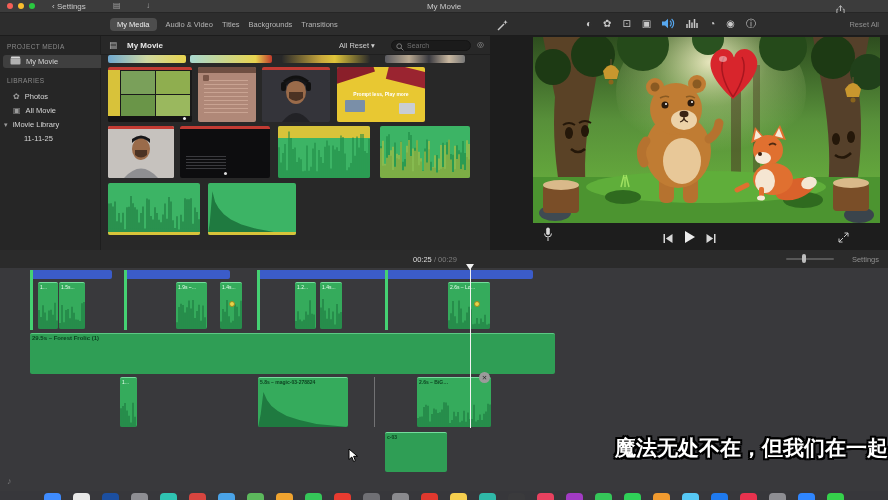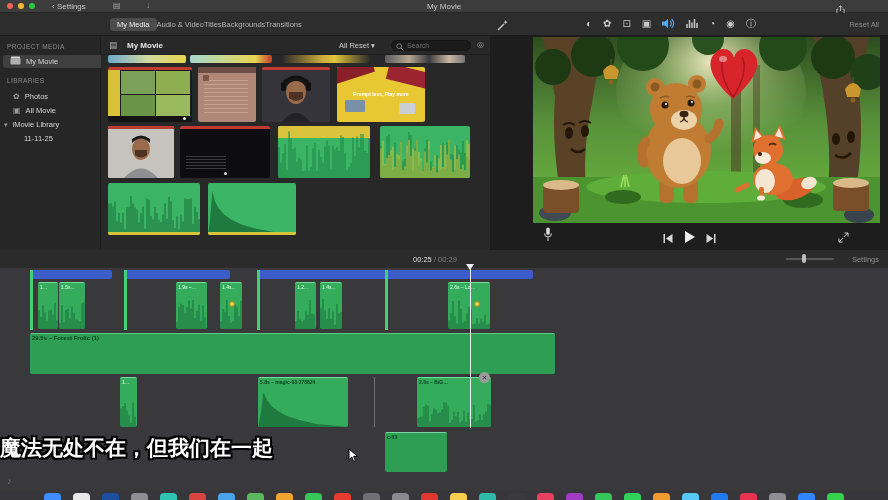--- a/index.html
+++ b/index.html
@@ -7,21 +7,21 @@
        font-family:"Liberation Sans","DejaVu Sans",sans-serif;
        background:#2b2b2b;-webkit-font-smoothing:antialiased;}
   .abs{position:absolute;}
   
   .titlebar{left:0;top:0;width:888px;height:12px;background:#3c3c3c;border-bottom:1px solid #262626;}
   .light{width:6px;height:6px;border-radius:50%;top:3px;}
   .tb-txt{top:2px;font-size:8px;color:#c9c9c9;}
   .tb-ico{top:1px;font-size:8px;color:#a8a8a8;}
   
   .toolstrip{left:0;top:13px;width:888px;height:22px;background:#2d2d2d;border-bottom:1px solid #1c1c1c;}
-  .tabs{left:110px;top:0;height:22px;display:flex;align-items:center;}
+  .tabs{left:110px;top:0;height:22px;display:flex;align-items:center;gap:9px;}
   .tab{font-size:7.5px;color:#b5b5b5;white-space:nowrap;}
   .tab.active{background:#4d4d4d;color:#efefef;padding:2px 7px;border-radius:4px;}
   .adjico{display:flex;align-items:center;gap:11px;left:586px;top:0;height:22px;font-size:10px;color:#c9c9c9;}
   .adjico span{line-height:1;}
   .reset{right:9px;top:7px;font-size:7.5px;color:#8f8f8f;}
   
   .sidebar{left:0;top:36px;width:100px;height:214px;background:#262626;border-right:1px solid #1e1e1e;}
   .sb-h{font-size:6.5px;color:#8a8a8a;letter-spacing:.4px;}
   .sb-row{font-size:7.5px;color:#d6d6d6;display:flex;align-items:center;gap:5px;height:13px;}
   .sb-sel{background:#3f3f3f;border-radius:3px;}
@@ -50,21 +50,21 @@
   .vbar{position:absolute;top:2px;height:9px;background:#3b5cc9;border-radius:2px;}
   .gline{position:absolute;top:2px;width:2.5px;height:60px;background:#45d173;}
   .clip{position:absolute;background:#35ab5c;border-radius:2px;border-top:1px solid #74dd9c;box-sizing:border-box;overflow:hidden;}
   .clip .lbl{position:relative;z-index:2;display:block;font-size:5px;color:#eaffef;padding:1px 0 0 2px;white-space:nowrap;}
   .lbl-dark{color:#0c4220 !important;font-weight:bold;}
   .ydot{position:absolute;z-index:3;width:4px;height:4px;border-radius:50%;background:#e8d44a;border:1px solid #9a8a1c;}
   .badge{position:absolute;z-index:4;width:11px;height:11px;border-radius:50%;background:#9b9b9b;color:#2b2b2b;font-size:6.5px;line-height:11px;text-align:center;}
   .playhead-line{position:absolute;width:1.5px;background:#f2f2f2;z-index:10;}
   .playhead-tri{position:absolute;z-index:10;width:0;height:0;border-left:4.5px solid transparent;border-right:4.5px solid transparent;border-top:6px solid #f2f2f2;}
   
-  .subs{left:0;width:888px;text-align:left;color:#fff;z-index:40;font-weight:bold;
+  .subs{left:0;width:888px;text-align:right;color:#fff;z-index:40;font-weight:bold;
         text-shadow:-2px -2px 0 #000,2px -2px 0 #000,-2px 2px 0 #000,2px 2px 0 #000,0 2px 0 #000,0 -2px 0 #000,2px 0 0 #000,-2px 0 0 #000;}
   
   .dockwrap{left:0;bottom:0;width:888px;height:9px;z-index:45;display:flex;justify-content:center;align-items:flex-start;gap:12px;overflow:hidden;background:rgba(55,55,58,.55);}
   .dock-icon{width:17px;height:14px;border-radius:4px 4px 0 0;margin-top:2px;flex:0 0 auto;}
   .cursor{z-index:60;}
 </style>
 </head>
 <body>
 
 <div class="app">

